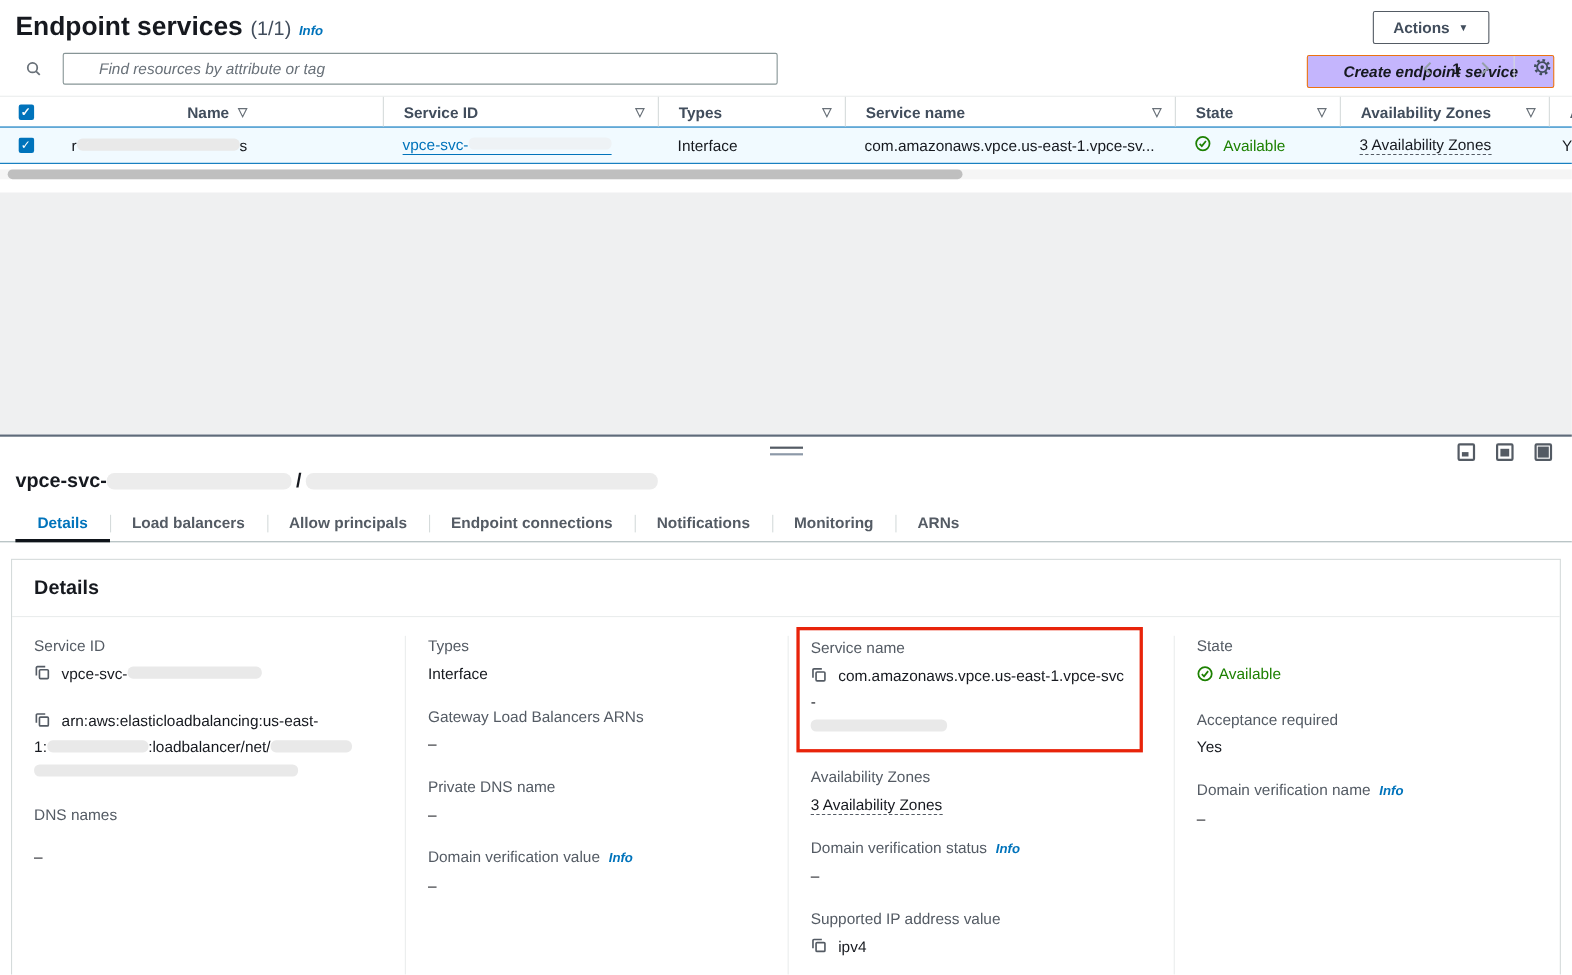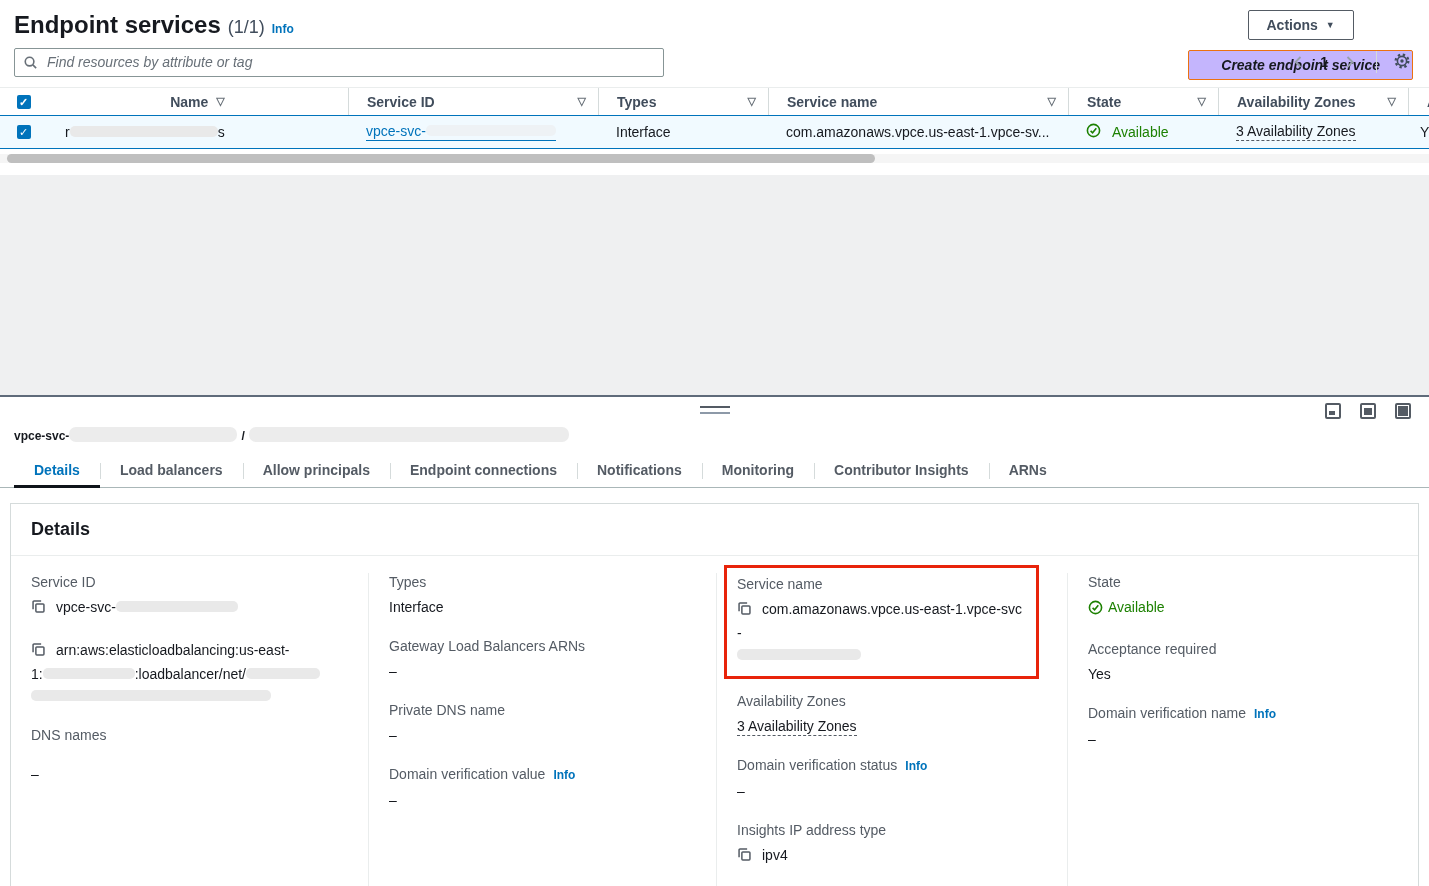--- a/index.html
+++ b/index.html
@@ -7,33 +7,33 @@
     margin: 0; width: 1429px; height: 886px; overflow: hidden;
     font-family: "Liberation Sans", sans-serif; font-size: 14px;
     color: #16191f; background: #fff;
   }
   
   .top-section { background: #fff; }
   .header-row { display: flex; justify-content: space-between; align-items: center; padding: 9px 16px 0 14px; height: 40px; }
   .title-wrap { display: flex; align-items: baseline; gap: 7px; }
   .page-title { font-size: 24px; font-weight: bold; }
   .page-count { font-size: 18px; font-weight: normal; color: #414d5c; }
-  .info-link { font-size: 12px; font-weight: bold; color: #0073bb; cursor: pointer; }
+  .info-link { font-size: 12px; font-weight: bold; color: #0073bb; cursor: pointer; font-style: italic; }
   .hdr-actions { display: flex; gap: 10px; align-items: center; flex-direction: column; }
   .btn { height: 30px; border: 1px solid #545b64; border-radius: 2px; background: #fff;
          font-weight: bold; font-size: 14px; color: #414d5c; display: inline-flex;
          align-items: center; justify-content: center; padding: 0 18px; cursor: pointer; }
   .btn.icon-only { width: 36px; padding: 0; }
   .btn.primary { background: #c4b5fd; border-color: #ec7211; color: #16191f; padding: 0 32px; font-style: italic; }
   .caret { font-size: 9px; margin-left: 8px; color: #414d5c; }
   .toolbar-row { display: flex; justify-content: space-between; align-items: center; padding: 8px 16px 0 14px; height: 36px; }
   .search-box { position: relative; width: 650px; }
   .search-box input { width: 100%; height: 29px; border: 1px solid #879596; border-radius: 2px;
     padding: 0 8px 0 32px; font-family: "Liberation Sans", sans-serif; font-size: 14px;
-    font-style: italic; color: #16191f; outline: none; }
+    font-style: italic; color: #16191f; outline: none; margin-left: 43px; }
   .search-box input::placeholder { color: #687078; font-style: italic; }
   .search-glyph { position: absolute; left: 9px; top: 7px; }
   .pager { display: flex; align-items: center; gap: 4px; }
   .pg-btn { background: none; border: none; padding: 4px 6px; cursor: pointer; display: inline-flex; }
   .pg-num { font-weight: bold; padding: 0 6px; }
   .pg-divider { width: 1px; height: 22px; background: #d5dbdb; margin: 0 10px; }
   .gear-btn { background: none; border: none; cursor: pointer; padding: 2px; display: inline-flex; }
   
   .grid-table { margin-top: 11px; }
   .thead, .trow { display: grid; grid-template-columns: 47px 301px 250px 170px 300px 150px 190px minmax(18px, 1fr); }
@@ -60,21 +60,21 @@
   .split-panel { border-top: 2px solid #5f6b7a; background: #fff; height: 492px; }
   .panel-top { position: relative; height: 26px; }
   .drag-handle { position: absolute; left: 50%; top: 9px; transform: translateX(-50%); width: 30px; height: 8px;
                  border-top: 2px solid #545b64; border-bottom: 2px solid #8d99a8; cursor: row-resize; }
   .panel-size-btns { position: absolute; right: 18px; top: 6px; display: flex; gap: 19px; }
   .psize { width: 16px; height: 16px; border: 2px solid #545b64; border-radius: 2px; position: relative; background: #fff; cursor: pointer; padding: 0; }
   .psize span { position: absolute; left: 2px; bottom: 2px; background: #545b64; }
   .psize.s1 span { width: 6px; height: 4px; }
   .psize.s2 span { width: 8px; height: 7px; }
   .psize.s3 span { left: 1px; bottom: 1px; width: 10px; height: 10px; }
-  .panel-title { padding: 4px 14px 0 14px; font-size: 12px; font-weight: bold; white-space: nowrap; }
+  .panel-title { padding: 4px 14px 0 14px; font-size: 18px; font-weight: bold; white-space: nowrap; }
   .panel-title .sep { margin: 0 4px; }
   
   .tabs { display: flex; margin-top: 14px; border-bottom: 1px solid #aab7b8; padding-left: 14px; }
   .tab { padding: 5px 20px 9px; font-weight: bold; color: #545b64; cursor: pointer; position: relative; }
   .tab + .tab::before { content: ""; position: absolute; left: 0; top: 6px; bottom: 8px; width: 1px; background: #d5dbdb; }
   .tab.active { color: #0073bb; border-bottom: 3px solid #0f141a; margin-bottom: -1px; padding-bottom: 7px; }
   
   .details-card { margin: 15px 10px 0 10px; border: 1px solid #d5dbdb; background: #fff; }
   .card-header { padding: 15px 20px; font-size: 18px; font-weight: bold; border-bottom: 1px solid #eaeded; }
   .card-body { display: grid; grid-template-columns: 357px 348px 351px 1fr; padding: 17px 0 6px; }
@@ -231,21 +231,20 @@
     <span>vpce-svc-</span><span class="redact big" style="width:168px"></span><span class="sep">/</span><span class="redact big" style="width:320px"></span>
   </div>
 
   <div class="tabs" id="tabs-slot">
       <div class="tab active">Details</div>
       <div class="tab">Load balancers</div>
       <div class="tab">Allow principals</div>
       <div class="tab">Endpoint connections</div>
       <div class="tab">Notifications</div>
       <div class="tab">Monitoring</div>
-      <div class="tab">Contributor Insights</div>
       <div class="tab">ARNs</div>
     </div>
 
   <div class="details-card">
     <div class="card-header">Details</div>
     <div class="card-body">
 
       <div class="card-col">
         <div class="field">
           <div class="f-label"><span>Service ID</span></div>
@@ -306,21 +305,21 @@
         </div>
         <div class="field">
           <div class="f-label"><span>Availability Zones</span></div>
           <div class="f-value"><span class="az-trigger">3 Availability Zones</span></div>
         </div>
         <div class="field">
           <div class="f-label"><span>Domain verification status</span><span class="info-link">Info</span></div>
           <div class="f-value">–</div>
         </div>
         <div class="field">
-          <div class="f-label"><span>Insights IP address type</span></div>
+          <div class="f-label"><span>Supported IP address value</span></div>
           <div class="f-value"><span class="copy-icon"><svg width="15" height="15" viewBox="0 0 16 16">
                   <rect x="5.2" y="5.2" width="8.6" height="8.6" rx="1" fill="none" stroke="#545b64" stroke-width="1.6"></rect>
                   <path d="M10.8 2.2H3.2a1 1 0 0 0-1 1v7.6" fill="none" stroke="#545b64" stroke-width="1.6"></path>
                 </svg></span><span>ipv4</span></div>
         </div>
       </div>
 
       <div class="card-col">
         <div class="field">
           <div class="f-label"><span>State</span></div>

